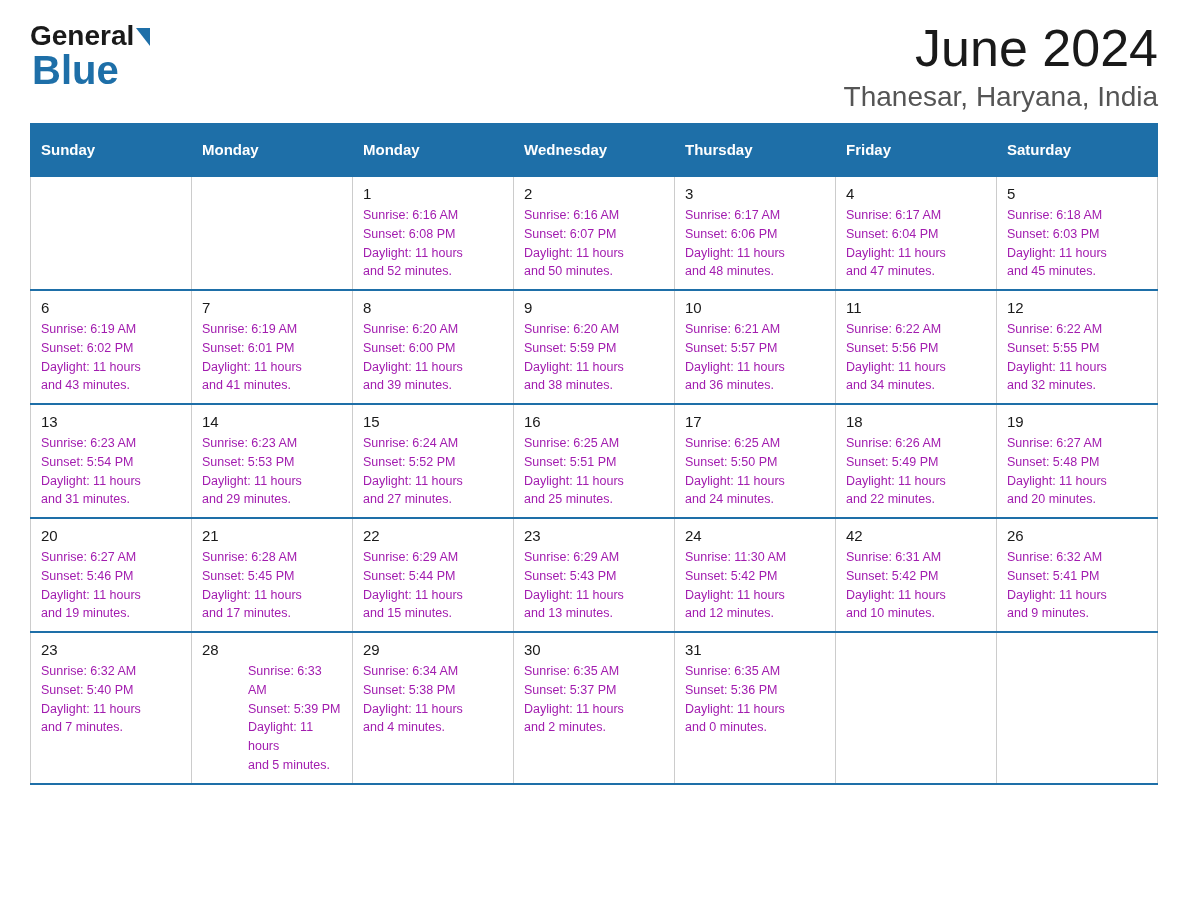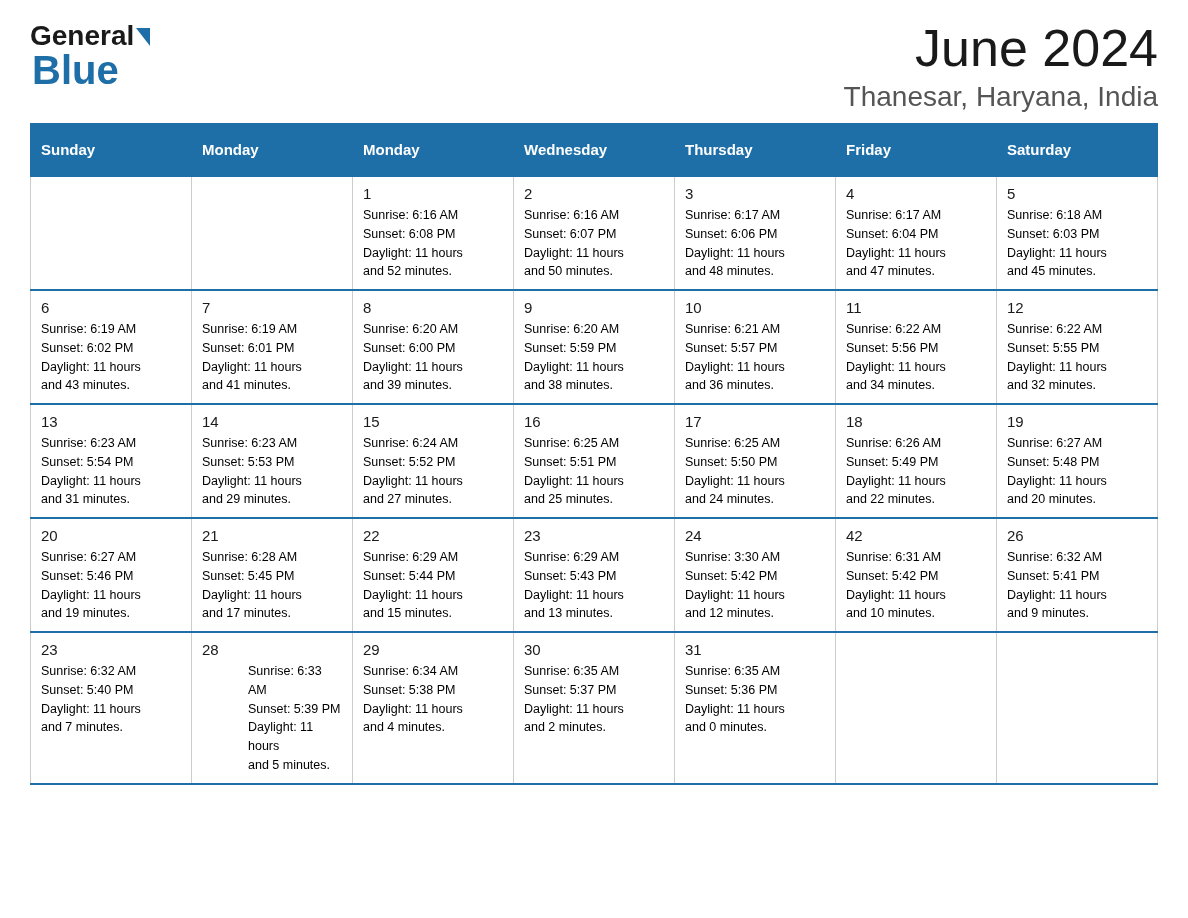--- a/index.html
+++ b/index.html
@@ -88,21 +88,21 @@
     .day-number {
       font-size: 15px;
       font-weight: normal;
       color: #1a1a1a;
       display: block;
       margin-bottom: 4px;
     }
     .day-info {
       font-size: 12.5px;
       line-height: 1.5;
-      color: #000000;
+      color: #a21caf;
     }
     tr {
       border-bottom: 2px solid #1e6fa8;
     }
     td.empty {
       background: #fff;
     }
   </style>
 </head>
 <body>
@@ -299,21 +299,21 @@
         </td>
         <td>
           <span class="day-number">23</span>
           <div class="day-info" style="white-space: pre-line;">Sunrise: 6:29 AM
 Sunset: 5:43 PM
 Daylight: 11 hours
 and 13 minutes.</div>
         </td>
         <td>
           <span class="day-number">24</span>
-          <div class="day-info" style="white-space: pre-line;">Sunrise: 3:30 AM
+          <div class="day-info" style="white-space: pre-line;">Sunrise: 11:30 AM
 Sunset: 5:42 PM
 Daylight: 11 hours
 and 12 minutes.</div>
         </td>
         <td>
           <span class="day-number">42</span>
           <div class="day-info" style="white-space: pre-line;">Sunrise: 6:31 AM
 Sunset: 5:42 PM
 Daylight: 11 hours
 and 10 minutes.</div>

